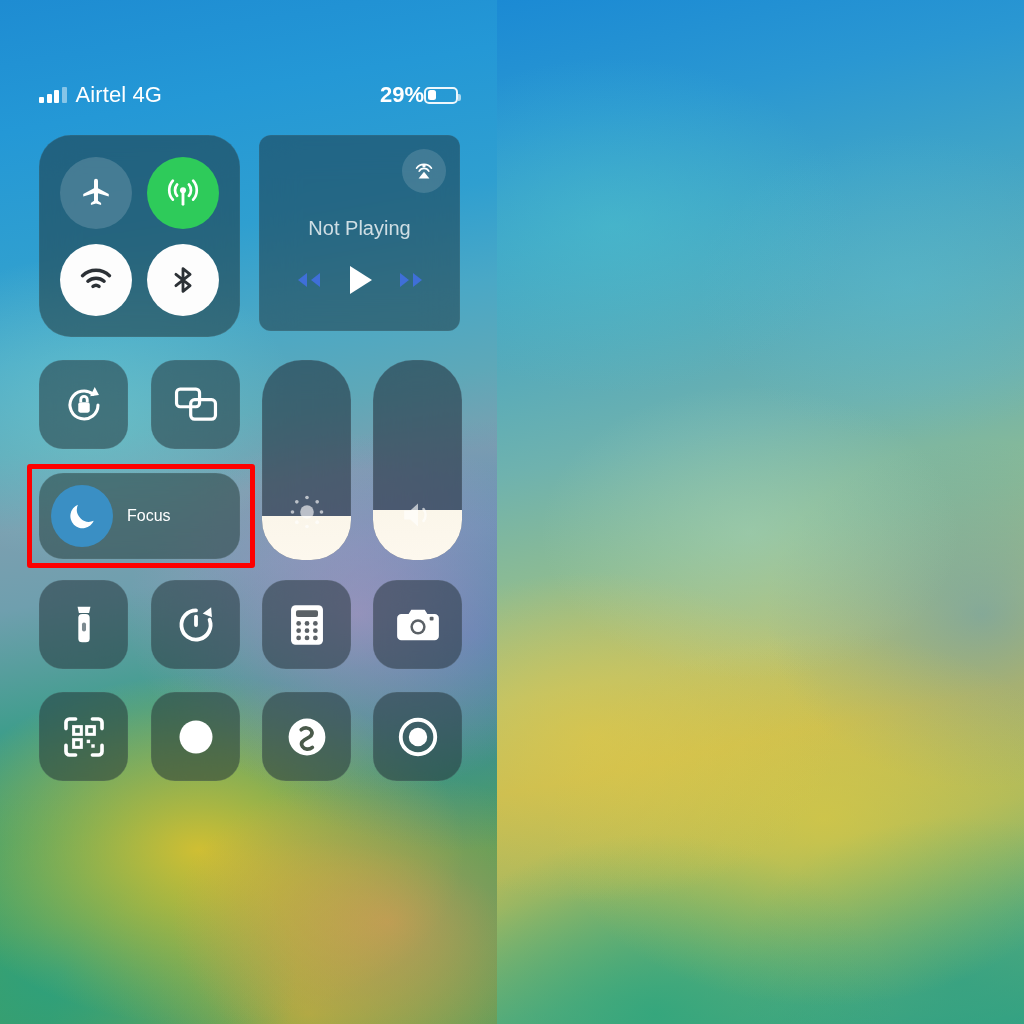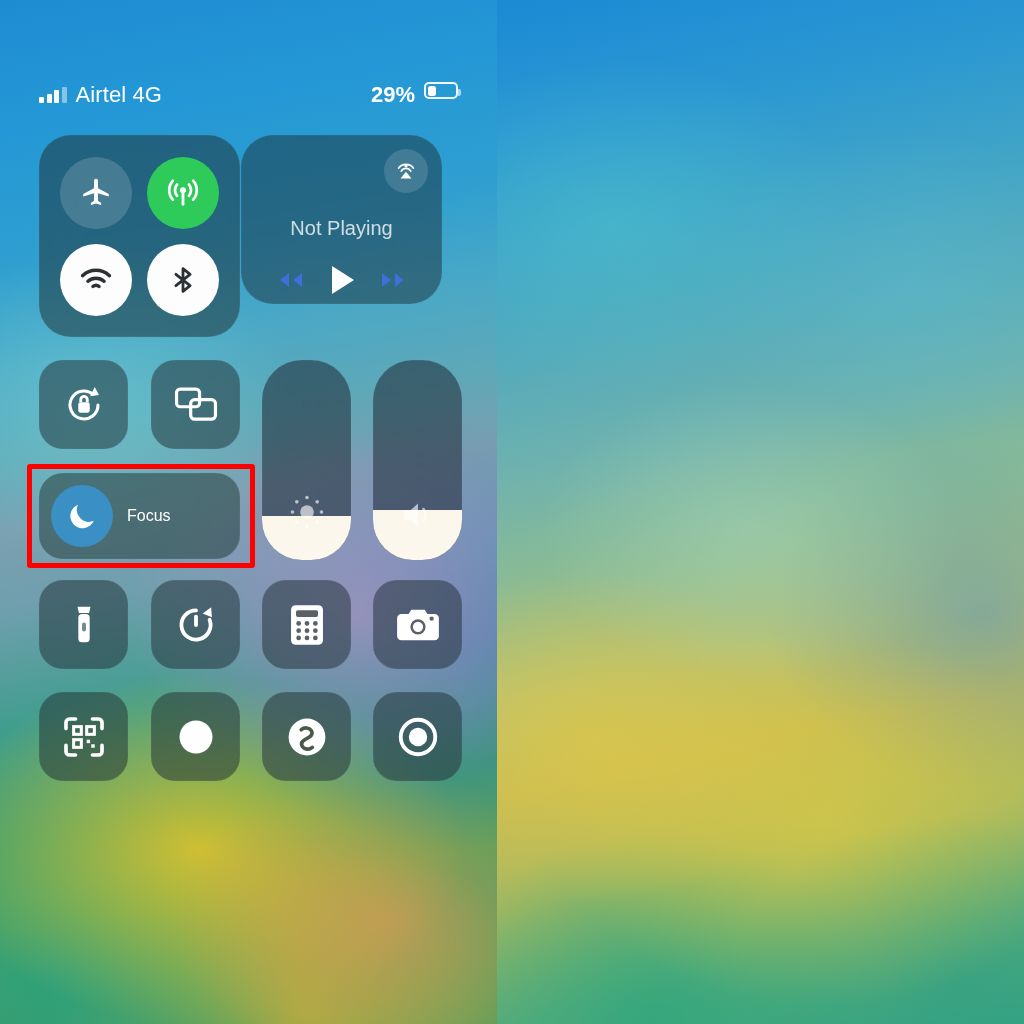--- a/index.html
+++ b/index.html
@@ -56,21 +56,21 @@
     color: #fff;
   }
   .status-left { display: flex; align-items: center; gap: 9px; }
   .signal-bars { display: flex; align-items: flex-end; gap: 2.5px; height: 16px; }
   .signal-bars i { display:block; width: 5px; background: #fff; border-radius: 1px; }
   .signal-bars i:nth-child(1){ height: 6px; }
   .signal-bars i:nth-child(2){ height: 9.5px; }
   .signal-bars i:nth-child(3){ height: 13px; }
   .signal-bars i:nth-child(4){ height: 16px; opacity: .45; }
   .carrier { font-size: 22px; font-weight: 400; letter-spacing: .1px; }
-  .status-right { display: flex; align-items: flex-start; gap: 9px; }
+  .status-right { display: flex; align-items: center; }
   .battery-pct { font-size: 22px; font-weight: 600; }
   .battery { position: relative; width: 34px; height: 17px;
     border: 2px solid rgba(255,255,255,.92); border-radius: 5px; }
   .battery::after { content:""; position:absolute; right:-5px; top:5px;
     width:3px; height:7px; background: rgba(255,255,255,.6); border-radius: 0 2px 2px 0; }
   .battery-fill { position:absolute; left:1.5px; top:1.5px; bottom:1.5px;
     width: 9px; background:#fff; border-radius: 2.5px; }
 
   
   .cc-connectivity {
@@ -82,22 +82,22 @@
   .conn-grid { position:absolute; inset: 14px; display:grid;
     grid-template-columns: 1fr 1fr; grid-template-rows: 1fr 1fr; }
   .conn-cell { display:flex; align-items:center; justify-content:center; }
   .conn-btn { width: 72px; height: 72px; border-radius: 50%;
     display:flex; align-items:center; justify-content:center; }
   .conn-btn.dim    { background: rgba(92,138,160,.62); }
   .conn-btn.green  { background: #2ecb5a; }
   .conn-btn.white  { background: #fdfdfd; }
 
   .cc-media {
-    position: absolute; left: 241px; top: 135px; width: 201px; height: 169px;
-    border-radius: 32px; background: rgba(26,48,58,.50);
+    position: absolute; left: 259px; top: 135px; width: 201px; height: 196px;
+    border-radius: 12px; background: rgba(26,48,58,.50);
     backdrop-filter: blur(18px);
     box-shadow: inset 0 0 0 .5px rgba(255,255,255,.08);
   }
   .airplay-btn { position:absolute; right: 14px; top: 14px; width: 44px; height: 44px;
     border-radius:50%; background: rgba(255,255,255,.14);
     display:flex; align-items:center; justify-content:center; }
   .media-title { position:absolute; left:0; right:0; top: 82px; text-align:center;
     color: rgba(255,255,255,.78); font-size: 20px; }
   .media-controls { position:absolute; left:0; right:0; top: 128px;
     display:flex; align-items:center; justify-content:space-around; padding: 0 22px; }

